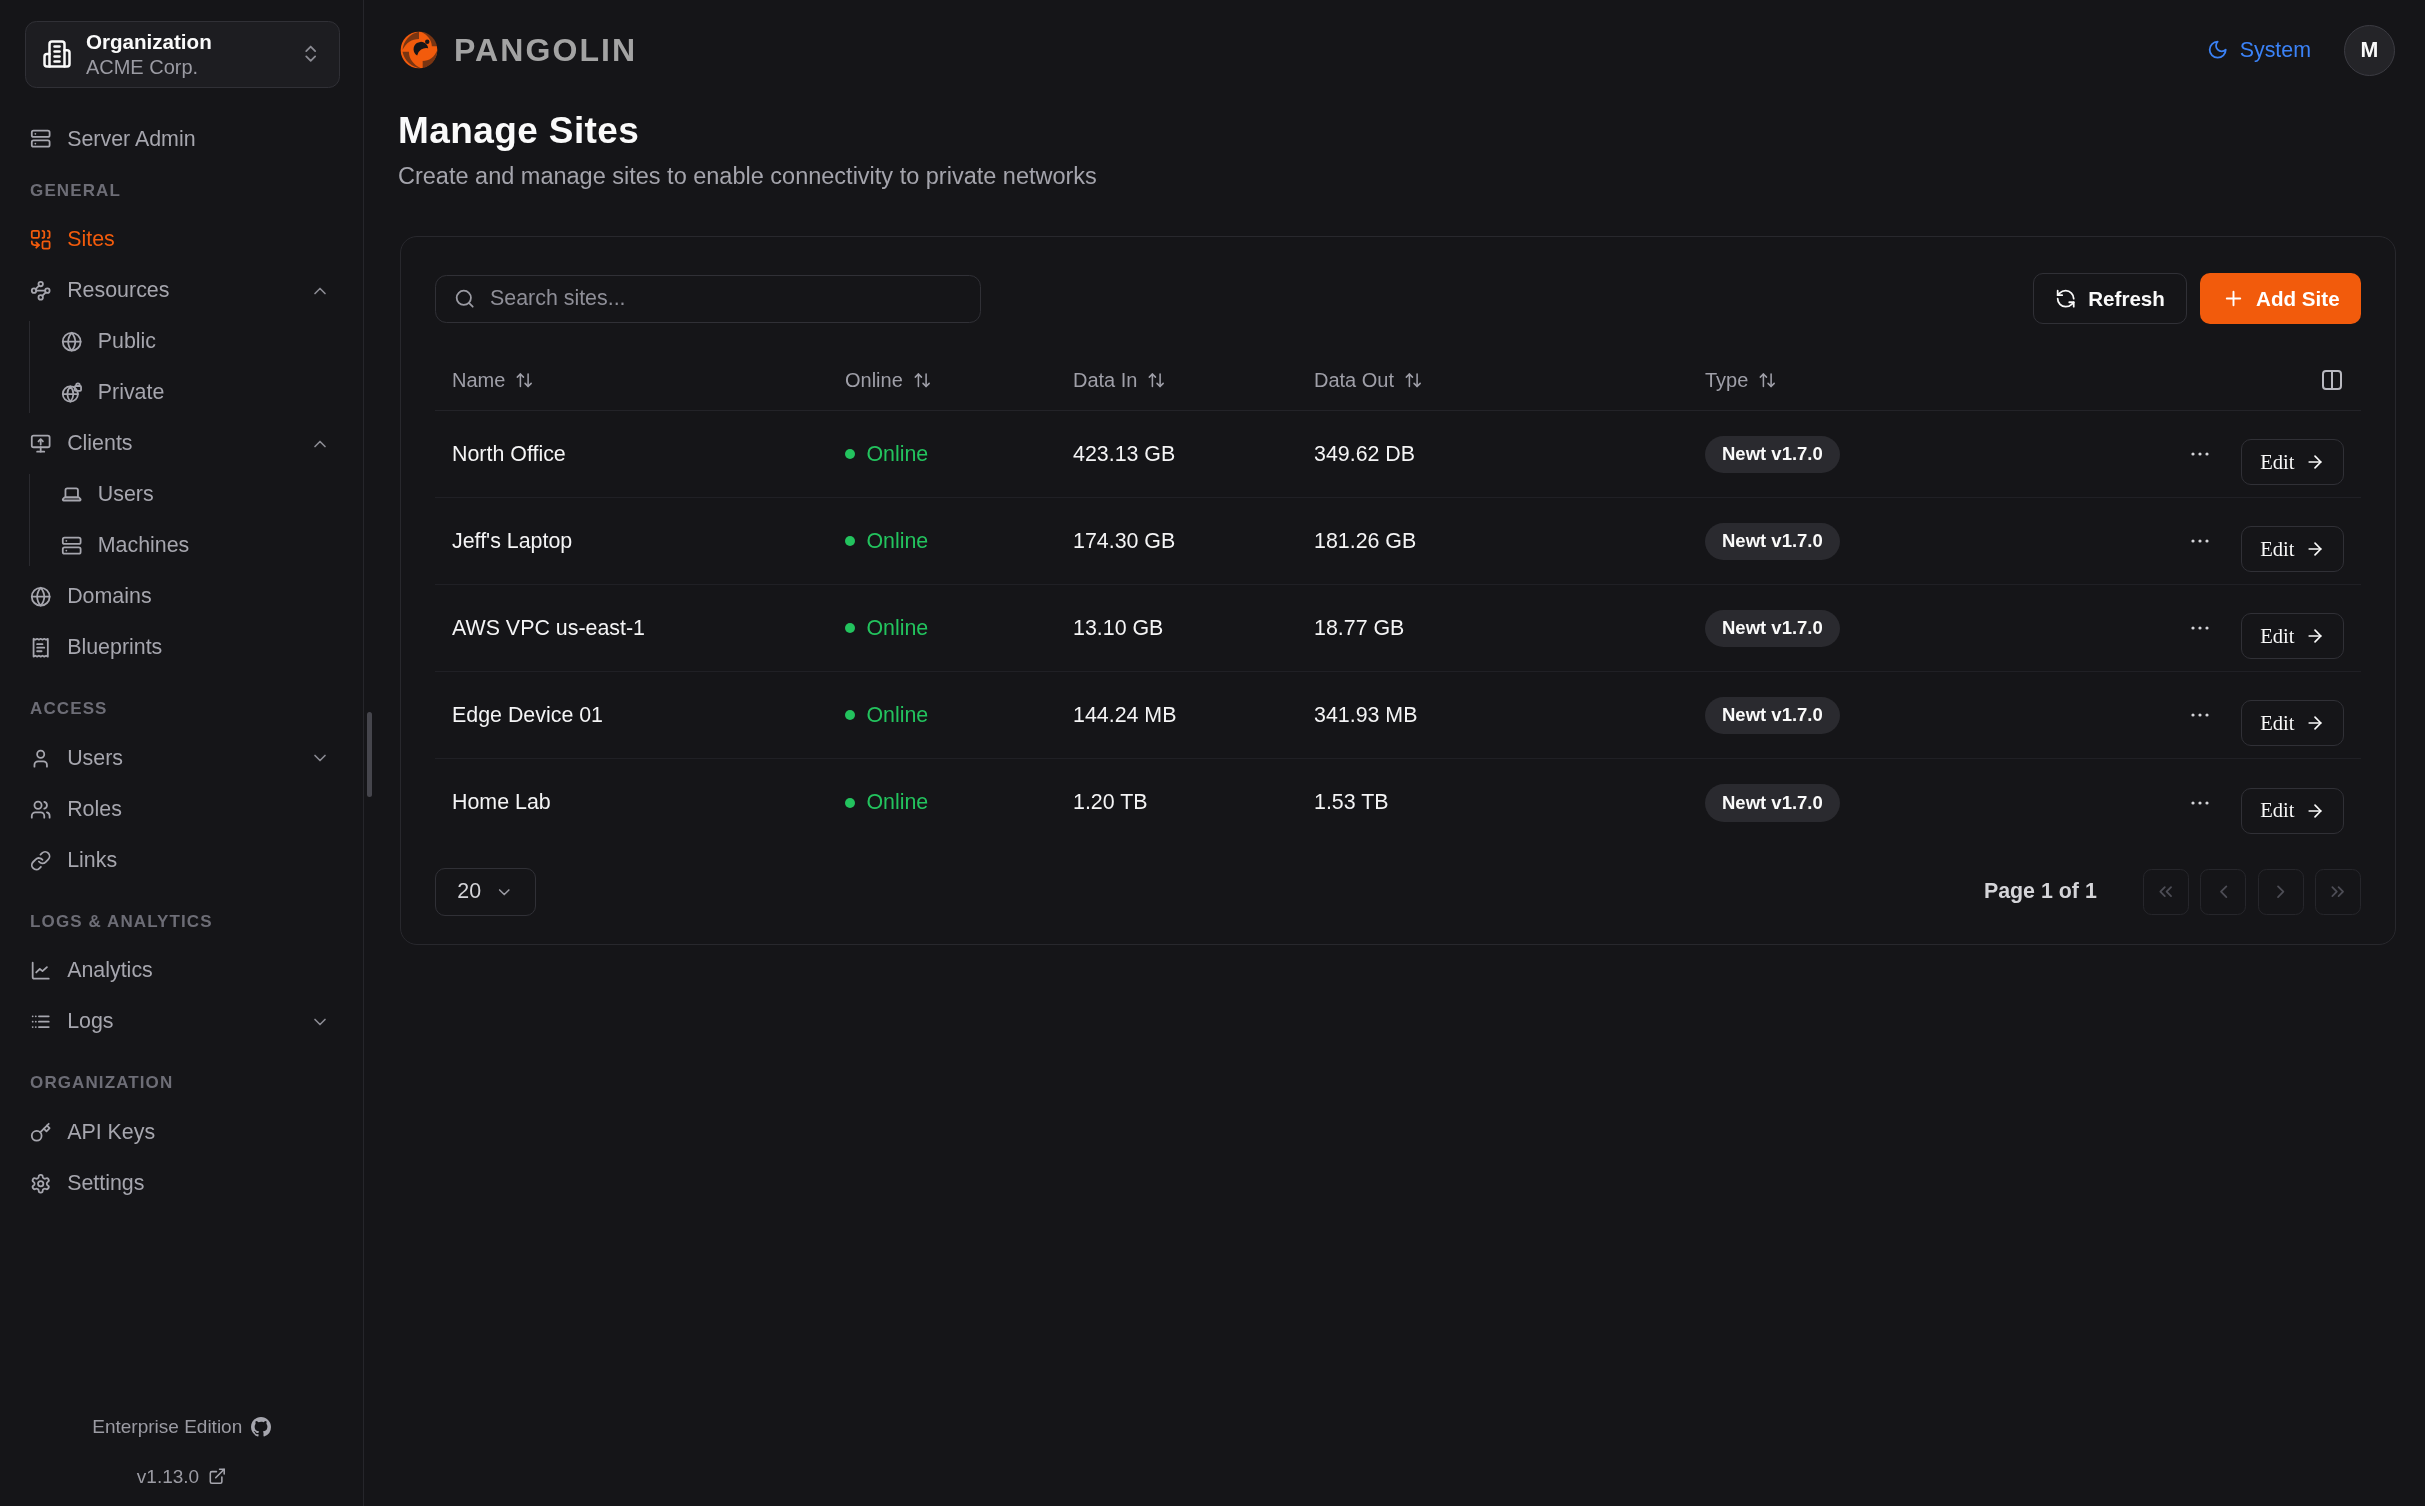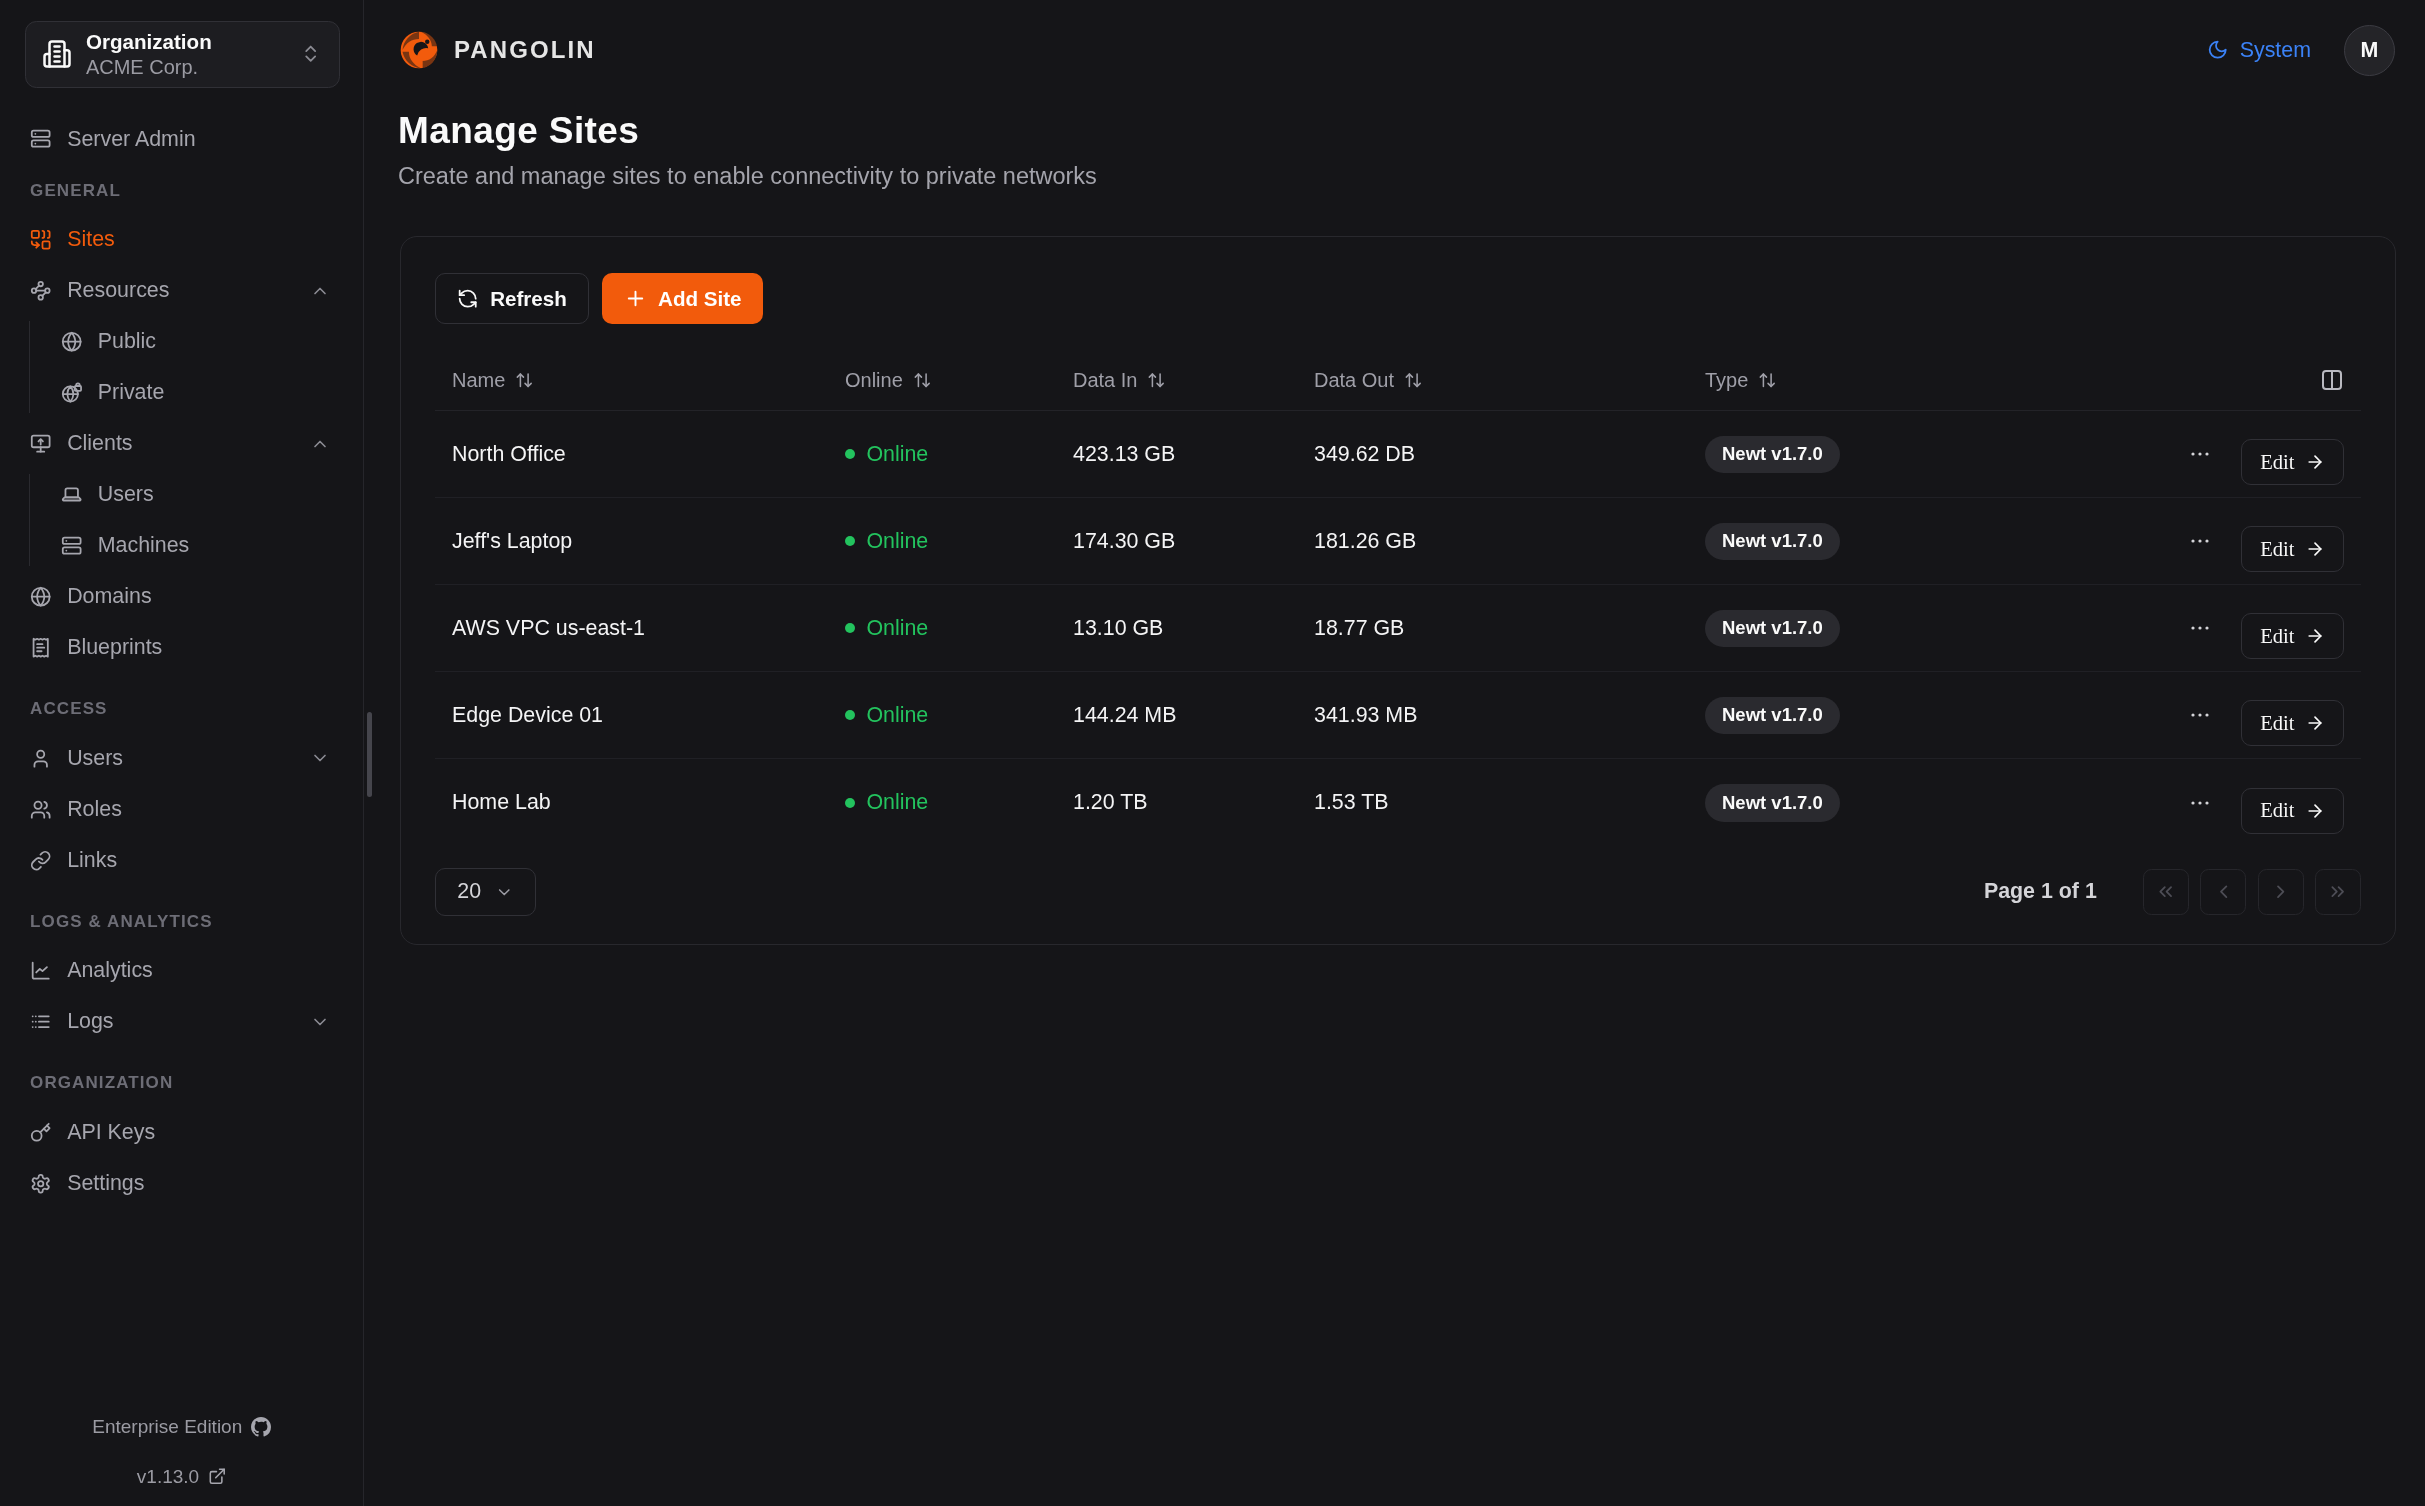--- a/index.html
+++ b/index.html
@@ -68,21 +68,21 @@
     background:#45454c; border-radius:2.8px; z-index:9;
   }
 
   
   .main { flex:1; display:flex; flex-direction:column; min-width:0; }
   .topbar {
     height:100px; display:flex; align-items:center; justify-content:space-between;
     padding:0 31px 0 33px;
   }
   .brand { display:flex; align-items:center; gap:13px; }
-  .brand-name { font-size:24px; font-weight:700; letter-spacing:2.1px; color:#e5e5e5; }
+  .brand-name { font-size:32px; font-weight:700; letter-spacing:2.1px; color:#a3a3a3; }
   .top-right { display:flex; align-items:center; gap:33px; }
   .theme-toggle { display:flex; align-items:center; gap:11.4px; color:#3b82f6; font-size:21.4px; font-weight:500; cursor:pointer; }
   .avatar {
     width:51px; height:51px; border-radius:50%;
     background:#242428; border:1.4px solid #3c3c43;
     display:flex; align-items:center; justify-content:center;
     font-size:21.4px; font-weight:600; color:#fafafa; cursor:pointer;
   }
 
   .page-head { padding:10px 34px 0; }
@@ -480,20 +480,29 @@
   </div>
 
   <div class="page-head">
     <h1 class="page-title">Manage Sites</h1>
     <p class="page-subtitle">Create and manage sites to enable connectivity to private networks</p>
   </div>
 
   <section class="card">
 
     <div class="toolbar">
+      <div class="search-wrap">
+        <span class="search-icon">
+            <svg class="ico" width="21.4" height="21.4" viewBox="0 0 24 24">
+              <circle cx="11" cy="11" r="8"></circle>
+              <path d="m21 21-4.3-4.3"></path>
+            </svg>
+          </span>
+        <input type="text" placeholder="Search sites..." style="">
+      </div>
       <div class="toolbar-right">
         <button class="btn btn-outline">
           <span>
               <svg class="ico" width="21.4" height="21.4" viewBox="0 0 24 24">
                 <path d="M21 12a9 9 0 0 0-9-9 9.75 9.75 0 0 0-6.74 2.74L3 8"></path>
                 <path d="M3 3v5h5"></path>
                 <path d="M3 12a9 9 0 0 0 9 9 9.75 9.75 0 0 0 6.74-2.74L21 16"></path>
                 <path d="M21 21v-5h-5"></path>
               </svg>
             </span>

